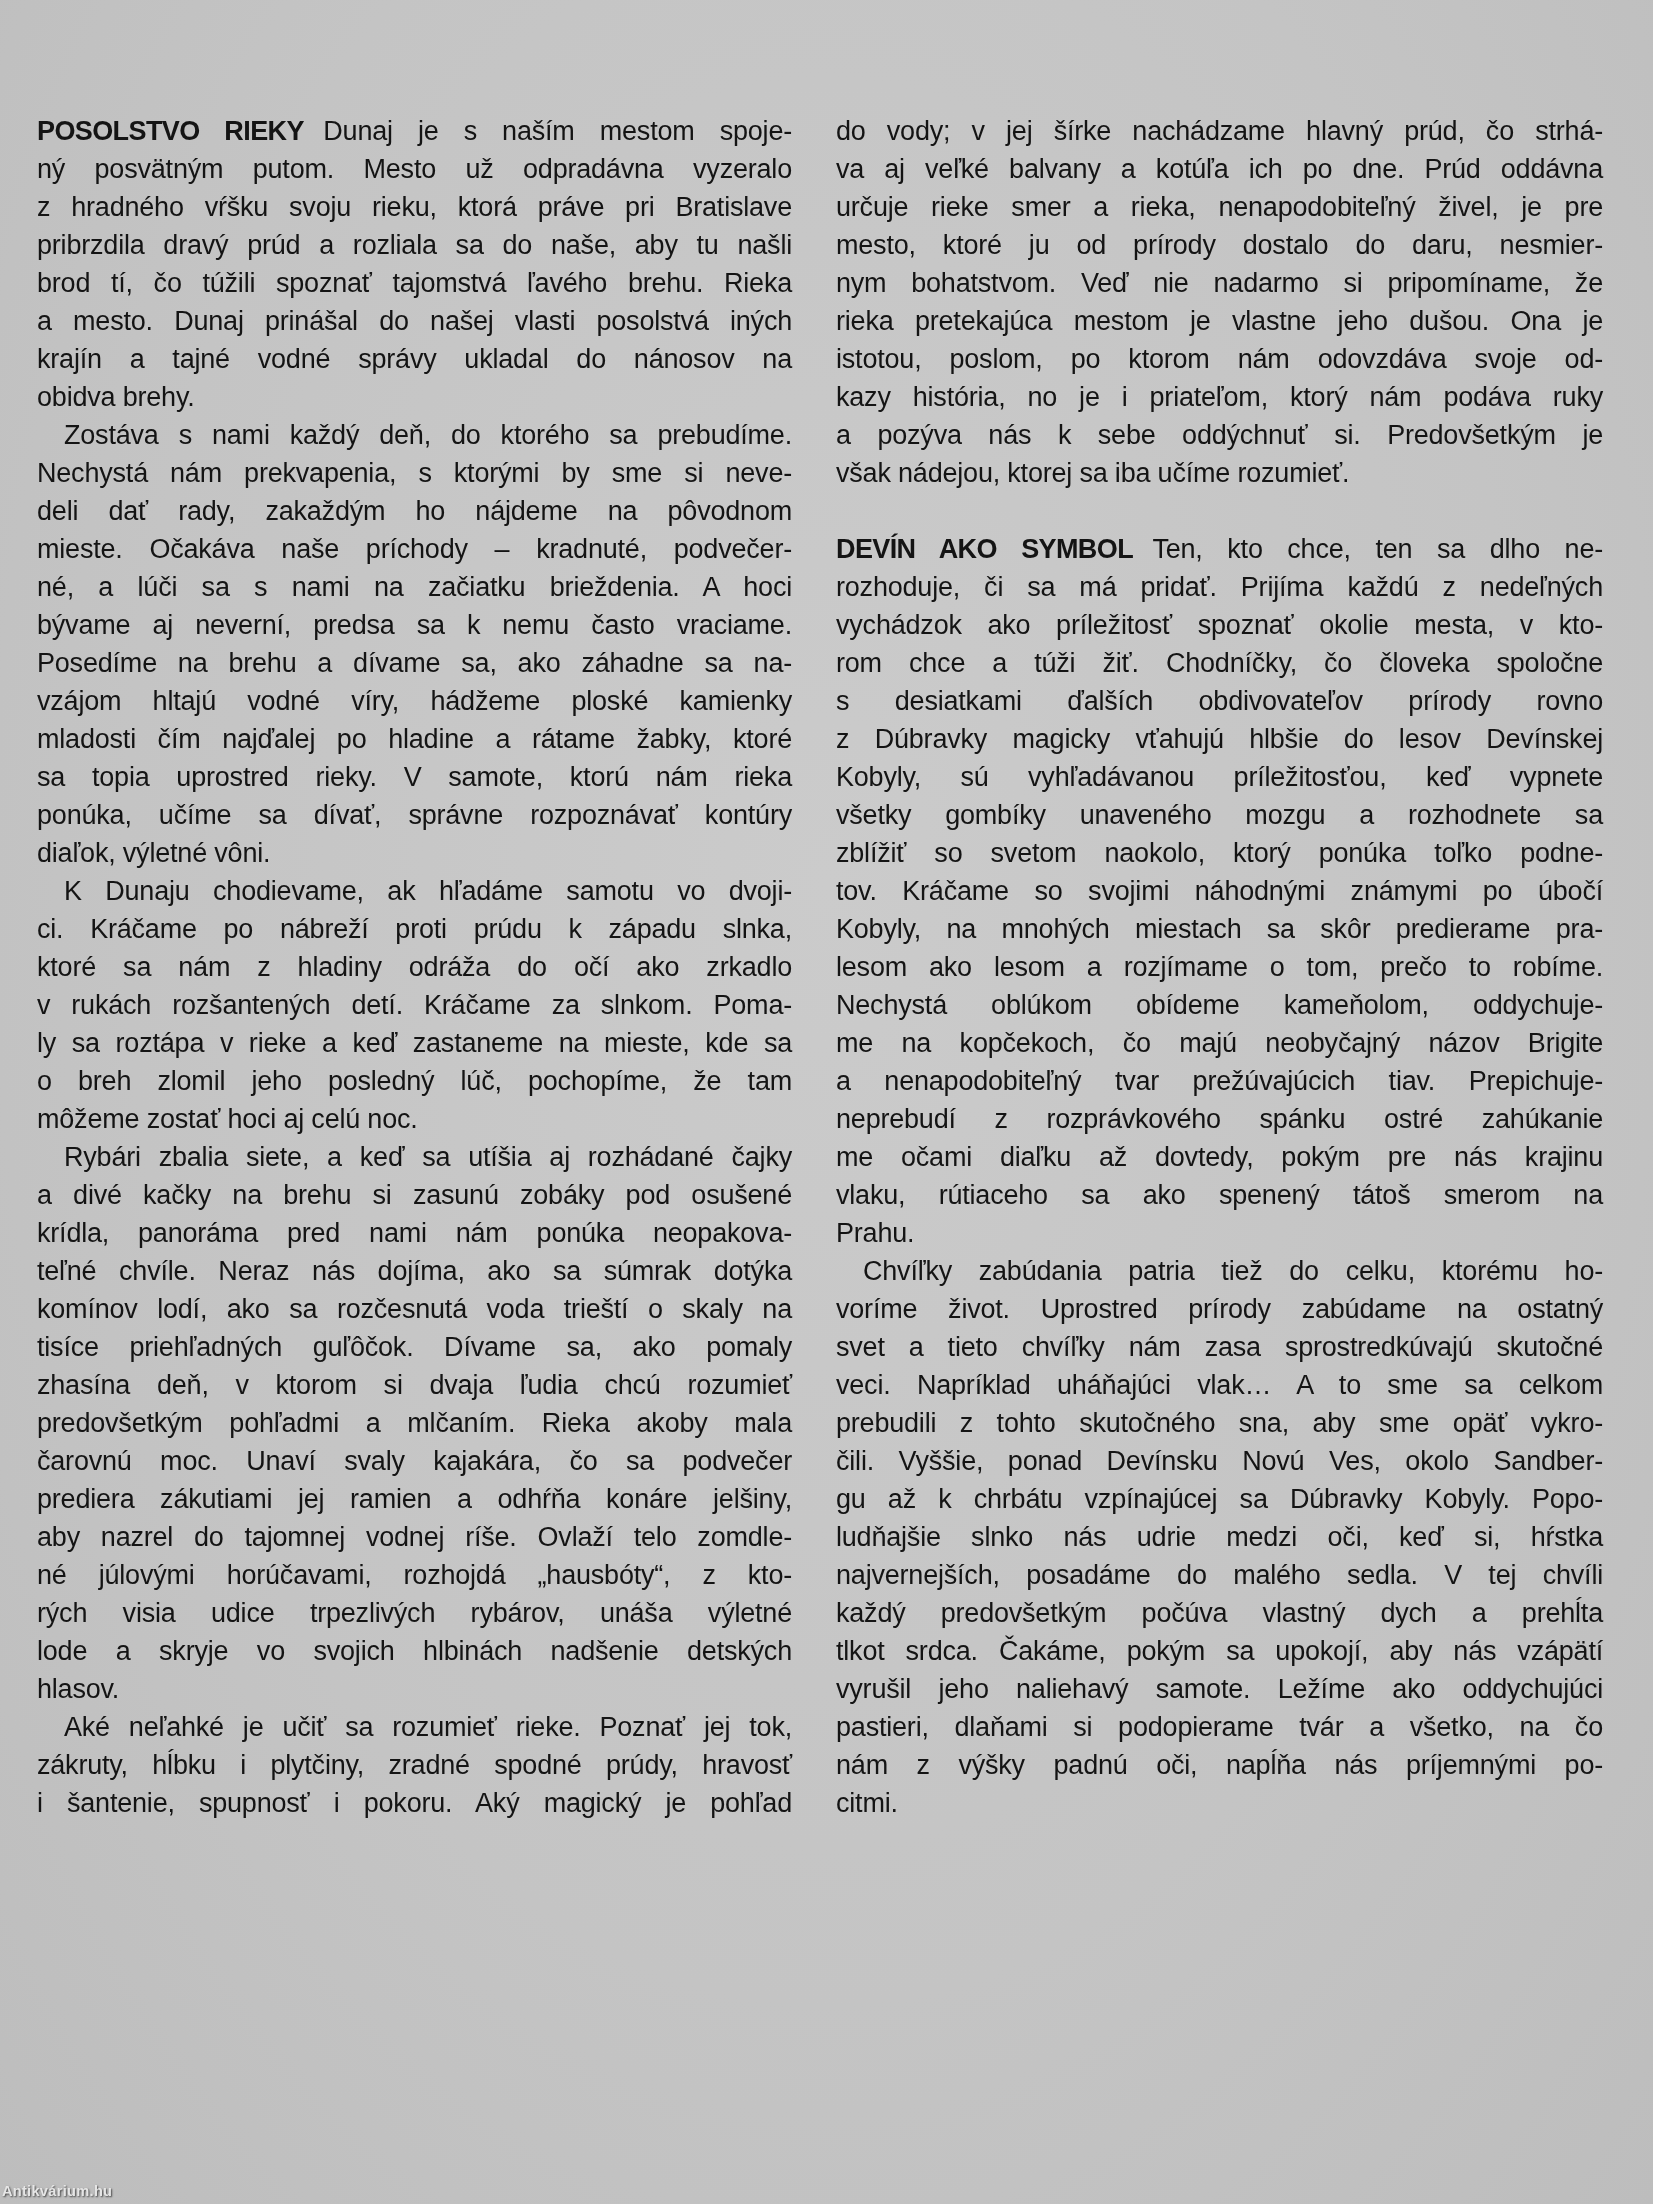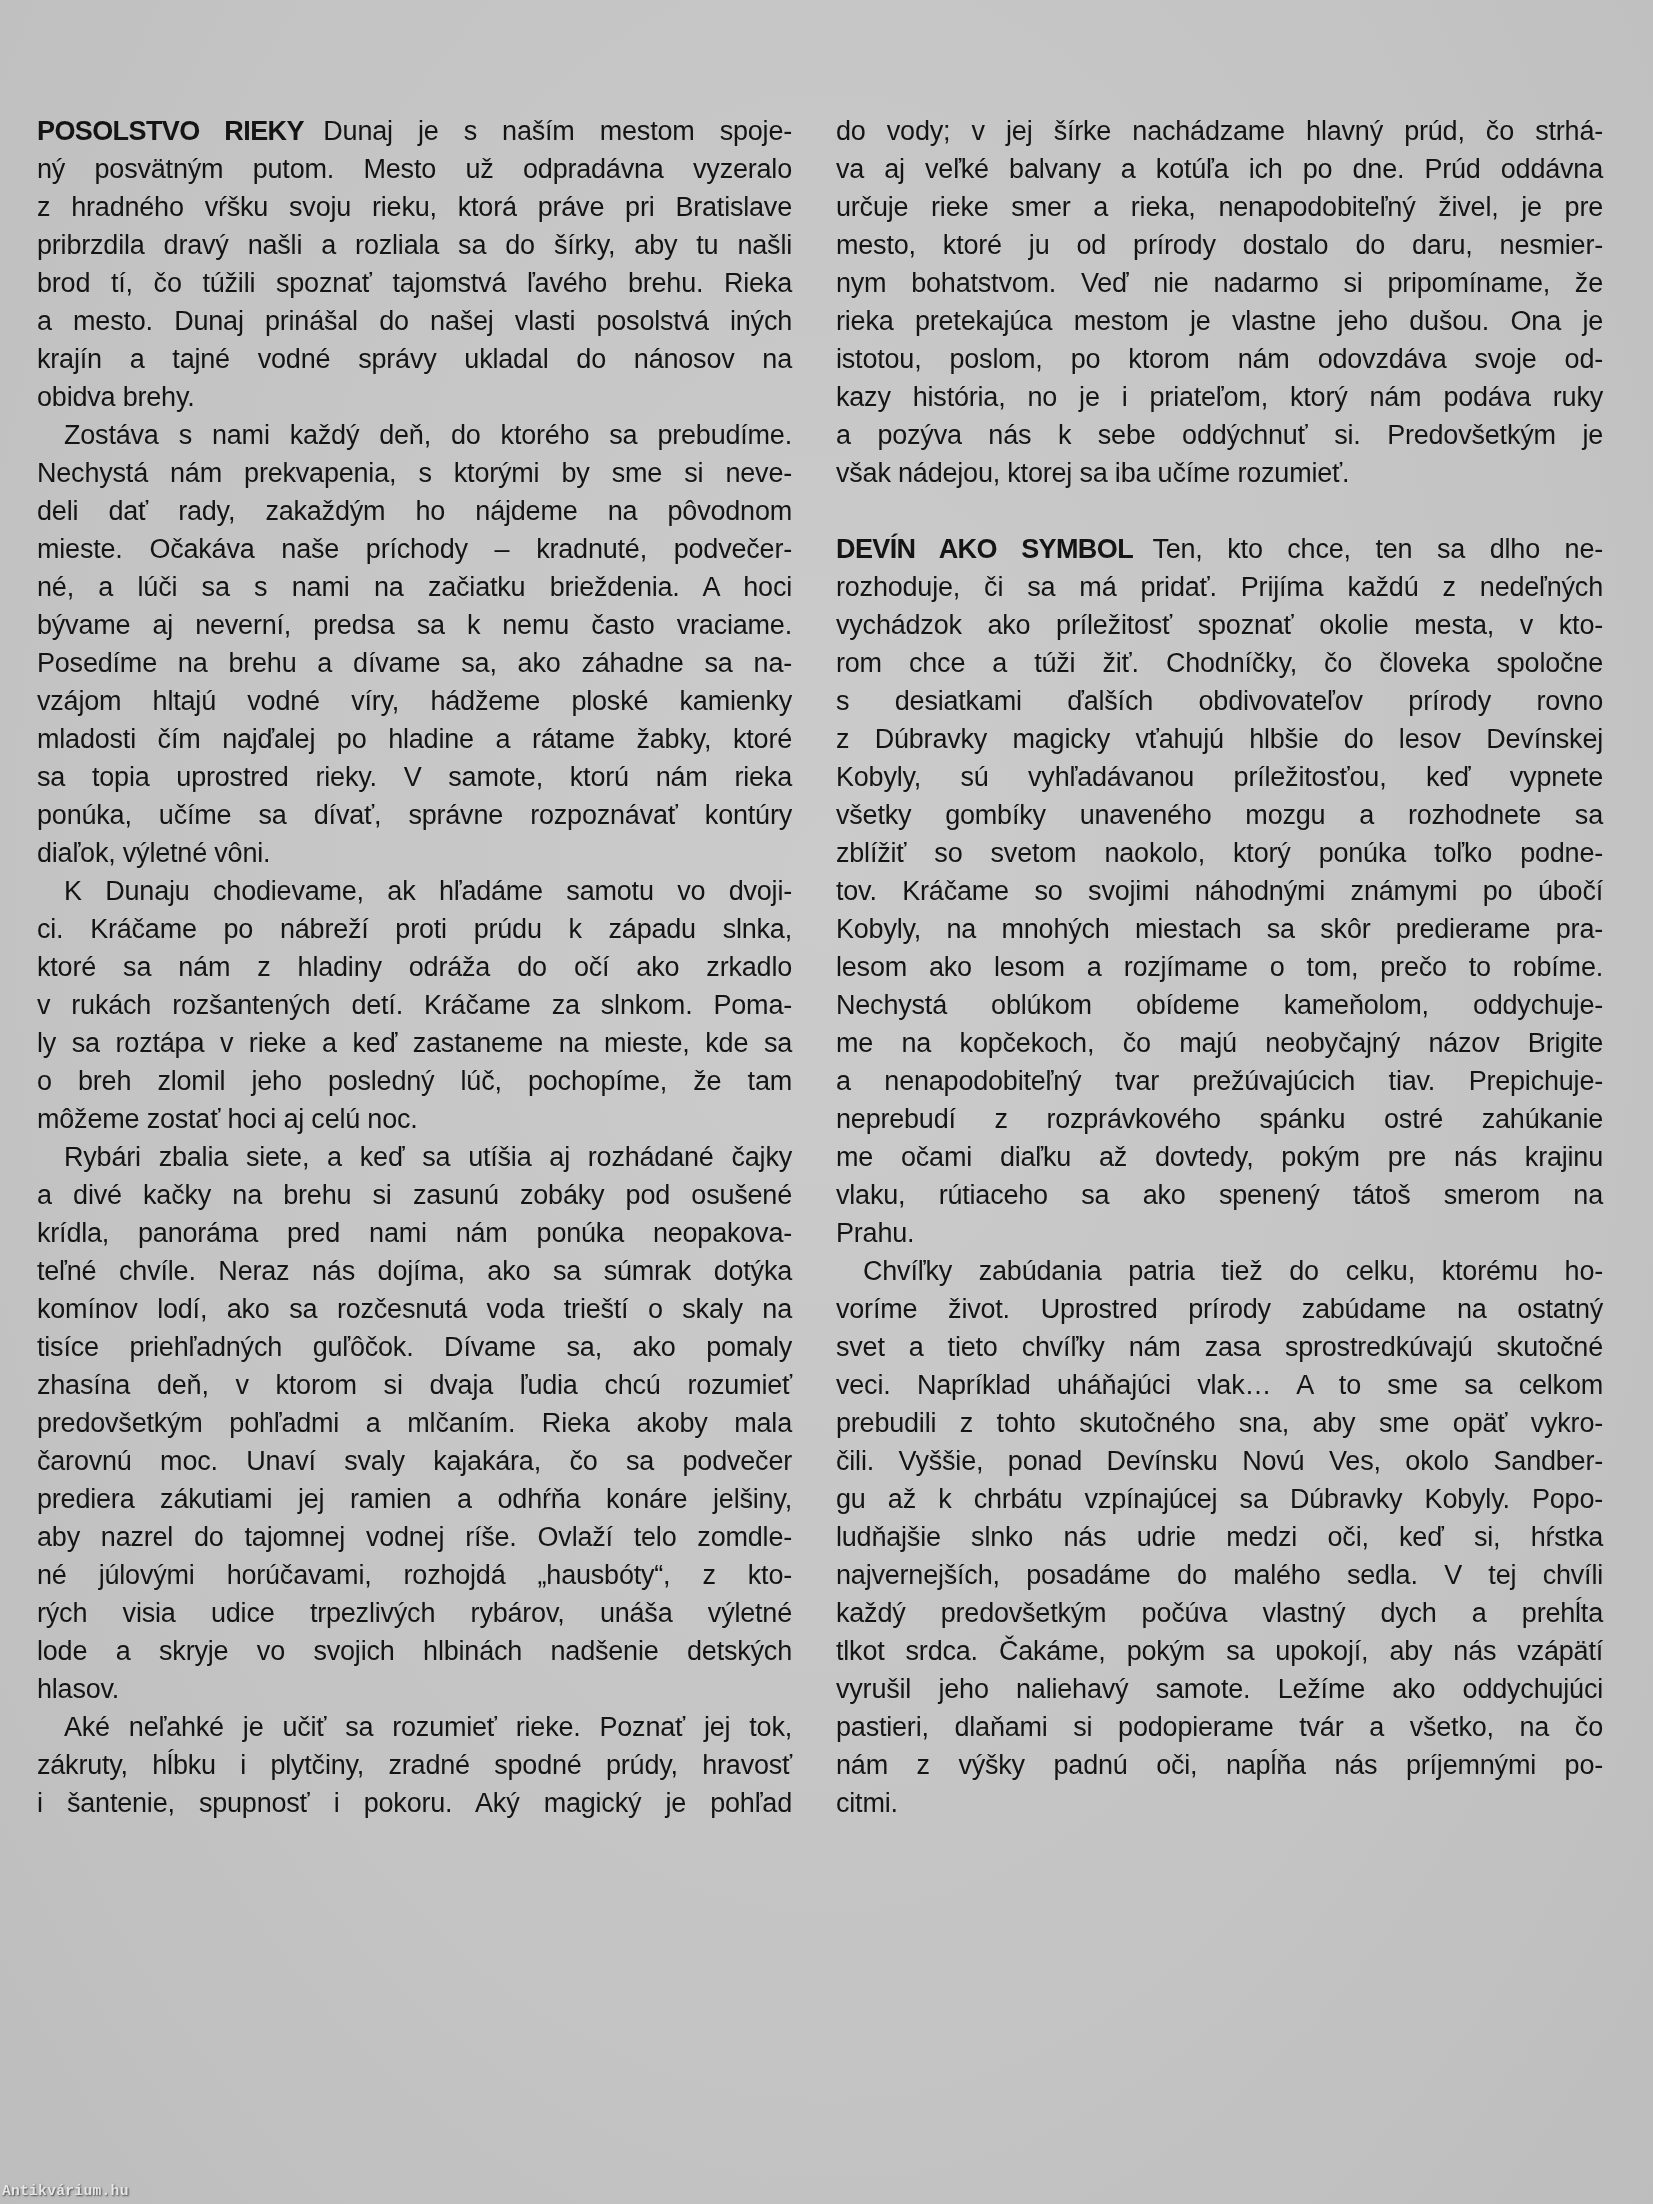--- a/index.html
+++ b/index.html
@@ -29,36 +29,36 @@
   }
   .line.last { text-align-last: left; }
   .line.indent { padding-left: 27px; }
   .heading {
     font-weight: bold; letter-spacing: -0.6px;
     margin-right: 19.4px;
   }
   .right-gap { height: 38px; }
   .watermark {
     position: absolute; left: 1.9px; bottom: 5.8px;
-    font-family: Liberation Mono, monospace; font-weight: bold;
+    font-family: Liberation Sans, sans-serif; font-weight: bold;
     font-size: 14.6px; color: #e6e6e6;
     text-shadow: 1px 1px 1.9px #444;
     letter-spacing: 0.3px;
   }
 </style>
 </head>
 <body>
 
 <div class="page"></div>
 
 <div class="col col-left" id="col-left">
     <div class="line" style="text-align-last: justify;"><span class="heading">POSOLSTVO RIEKY</span><span>Dunaj je s naším mestom spoje-</span></div>
     <div class="line">ný posvätným putom. Mesto už odpradávna vyzeralo</div>
     <div class="line">z hradného vŕšku svoju rieku, ktorá práve pri Bratislave</div>
-    <div class="line">pribrzdila dravý našli a rozliala sa do šírky, aby tu našli</div>
+    <div class="line">pribrzdila dravý prúd a rozliala sa do naše, aby tu našli</div>
     <div class="line">brod tí, čo túžili spoznať tajomstvá ľavého brehu. Rieka</div>
     <div class="line">a mesto. Dunaj prinášal do našej vlasti posolstvá iných</div>
     <div class="line">krajín a tajné vodné správy ukladal do nánosov na</div>
     <div class="line last">obidva brehy.</div>
     <div class="line indent">Zostáva s nami každý deň, do ktorého sa prebudíme.</div>
     <div class="line">Nechystá nám prekvapenia, s ktorými by sme si neve-</div>
     <div class="line">deli dať rady, zakaždým ho nájdeme na pôvodnom</div>
     <div class="line">mieste. Očakáva naše príchody – kradnuté, podvečer-</div>
     <div class="line">né, a lúči sa s nami na začiatku brieždenia. A hoci</div>
     <div class="line">bývame aj neverní, predsa sa k nemu často vraciame.</div>

